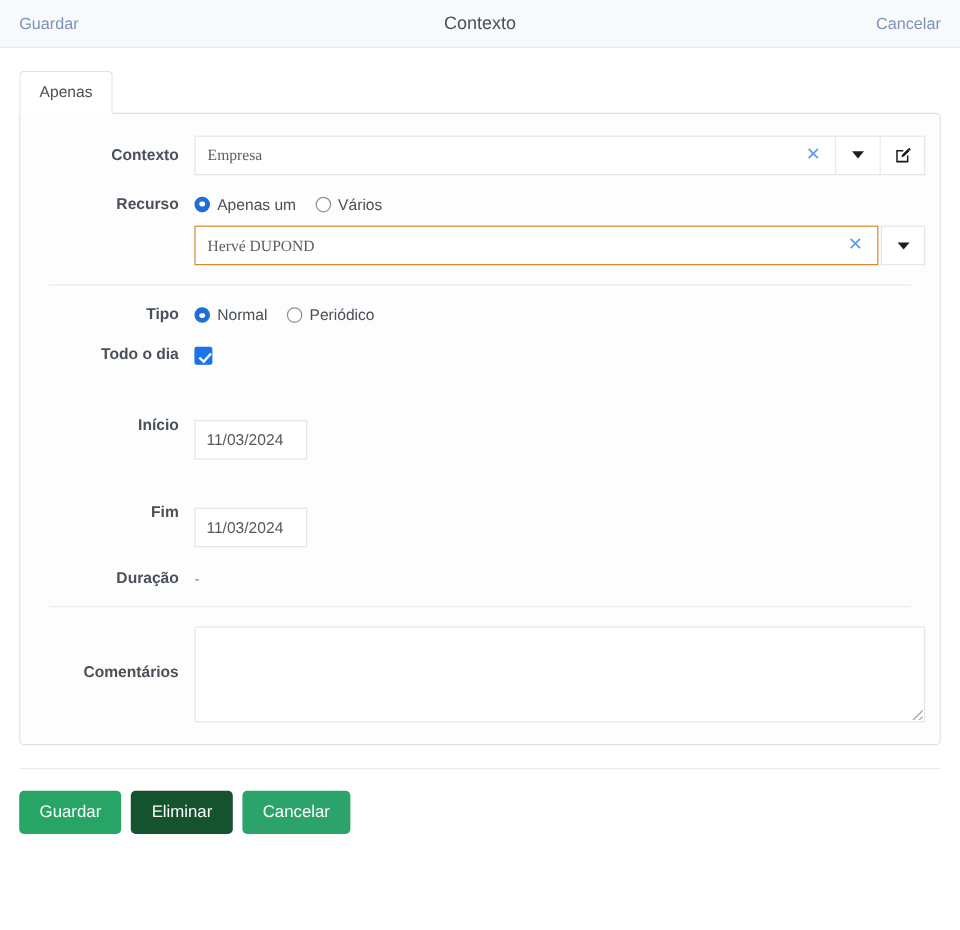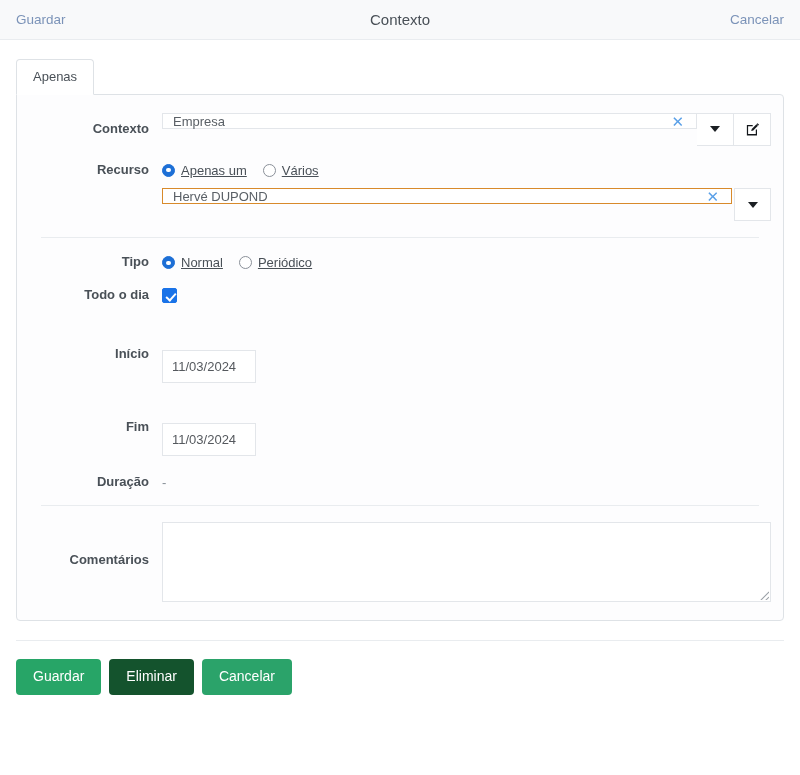--- a/index.html
+++ b/index.html
@@ -85,28 +85,29 @@
   }
   .field { flex: 1 1 auto; display: flex; align-items: center; }
 
   
   .ig {
     display: flex;
     align-items: stretch;
     width: 100%;
   }
   .ctl {
-    height: 16px;
+    height: 33px;
     border: 1px solid #e3e6ea;
     background: #ffffff;
     font-size: 13px;
     color: #555c63;
     display: flex;
+    align-items: center;
     padding: 0 10px;
-    font-family: Liberation Sans, sans-serif;
+    font-family: Liberation Serif, serif;
   }
   .ctl.txt { flex: 1 1 auto; justify-content: space-between; }
   .ctl .val { color: #5a6066; font-size: 13px; }
   .clear-x {
     color: #5aa0e8;
     font-size: 15px;
     line-height: 1;
     cursor: pointer;
     padding: 0 2px;
     font-weight: 400;
@@ -162,21 +163,21 @@
   }
   .radio.on { border-color: #1d6fd6; background: #1d6fd6; }
   .radio.on::after {
     content: "";
     position: absolute;
     left: 3.4px; top: 3.4px;
     width: 4.2px; height: 4.2px;
     border-radius: 50%;
     background: #ffffff;
   }
-  .radio-label { font-size: 13px; color: #495057; text-decoration: underline; }
+  .radio-label { font-size: 13px; color: #495057; }
 
   
   .checkbox {
     width: 15px; height: 15px;
     border-radius: 2px;
     background: #1a73e8;
     border: 1px solid #1a73e8;
     position: relative;
     cursor: pointer;
   }
@@ -326,21 +327,21 @@
           <span class="radio-label">Normal</span>
         </div>
         <div class="radio-item">
           <span class="radio"></span>
           <span class="radio-label">Periódico</span>
         </div>
       </div>
     </div>
   </div>
 
-  <div class="row" style="margin-bottom:22px;">
+  <div class="row" style="margin-bottom:22px;align-items:flex-end;">
     <div class="lbl">Todo o dia</div>
     <div class="field">
       <span class="checkbox"></span>
     </div>
   </div>
 
   <div class="row" style="margin-bottom:16px;">
     <div class="lbl">Início</div>
     <div class="field">
       <div class="date-input">

